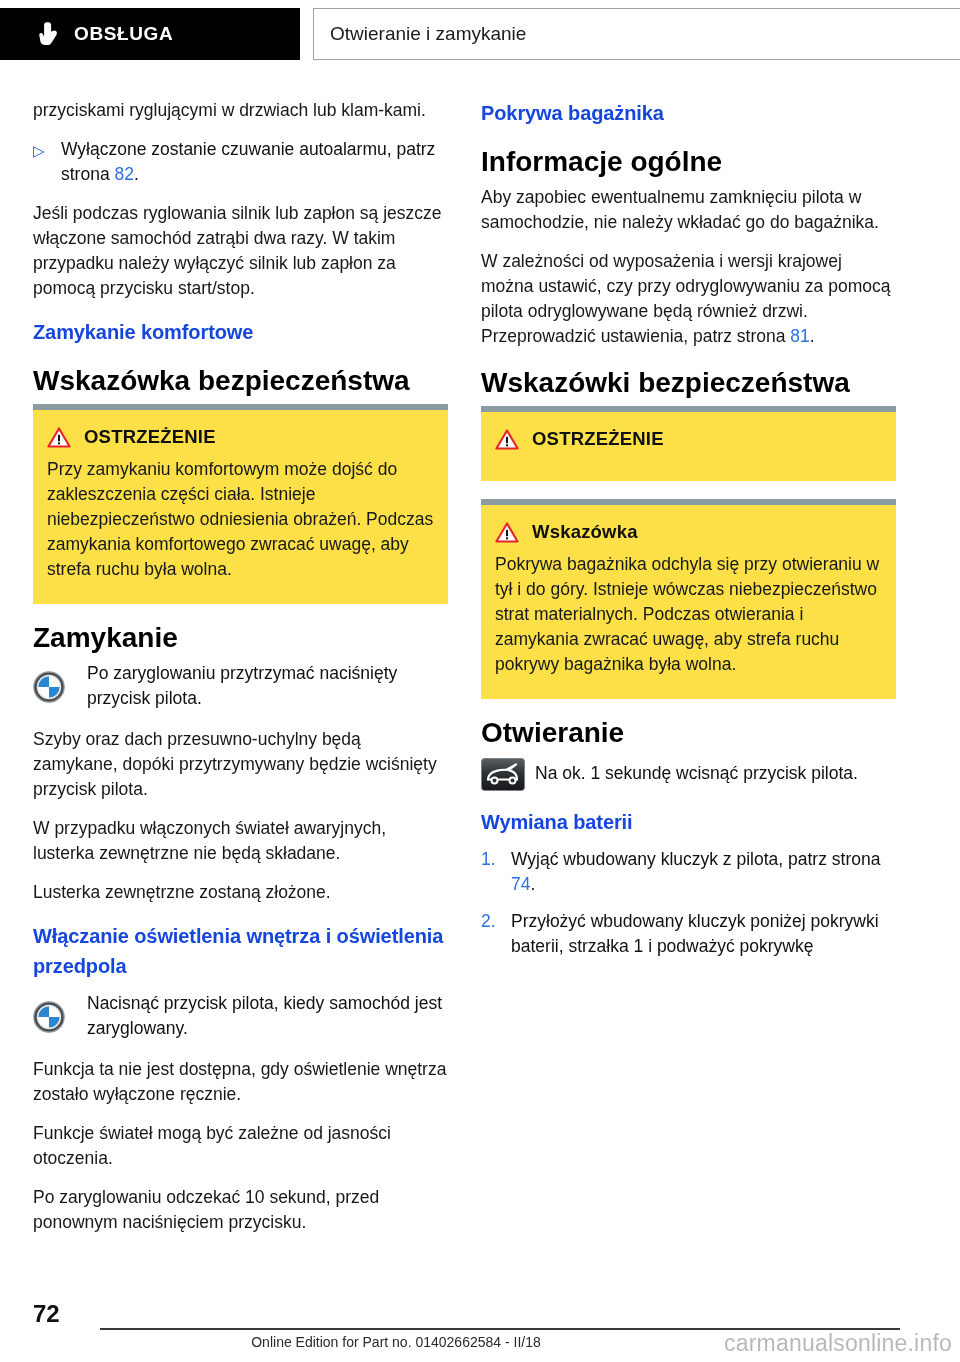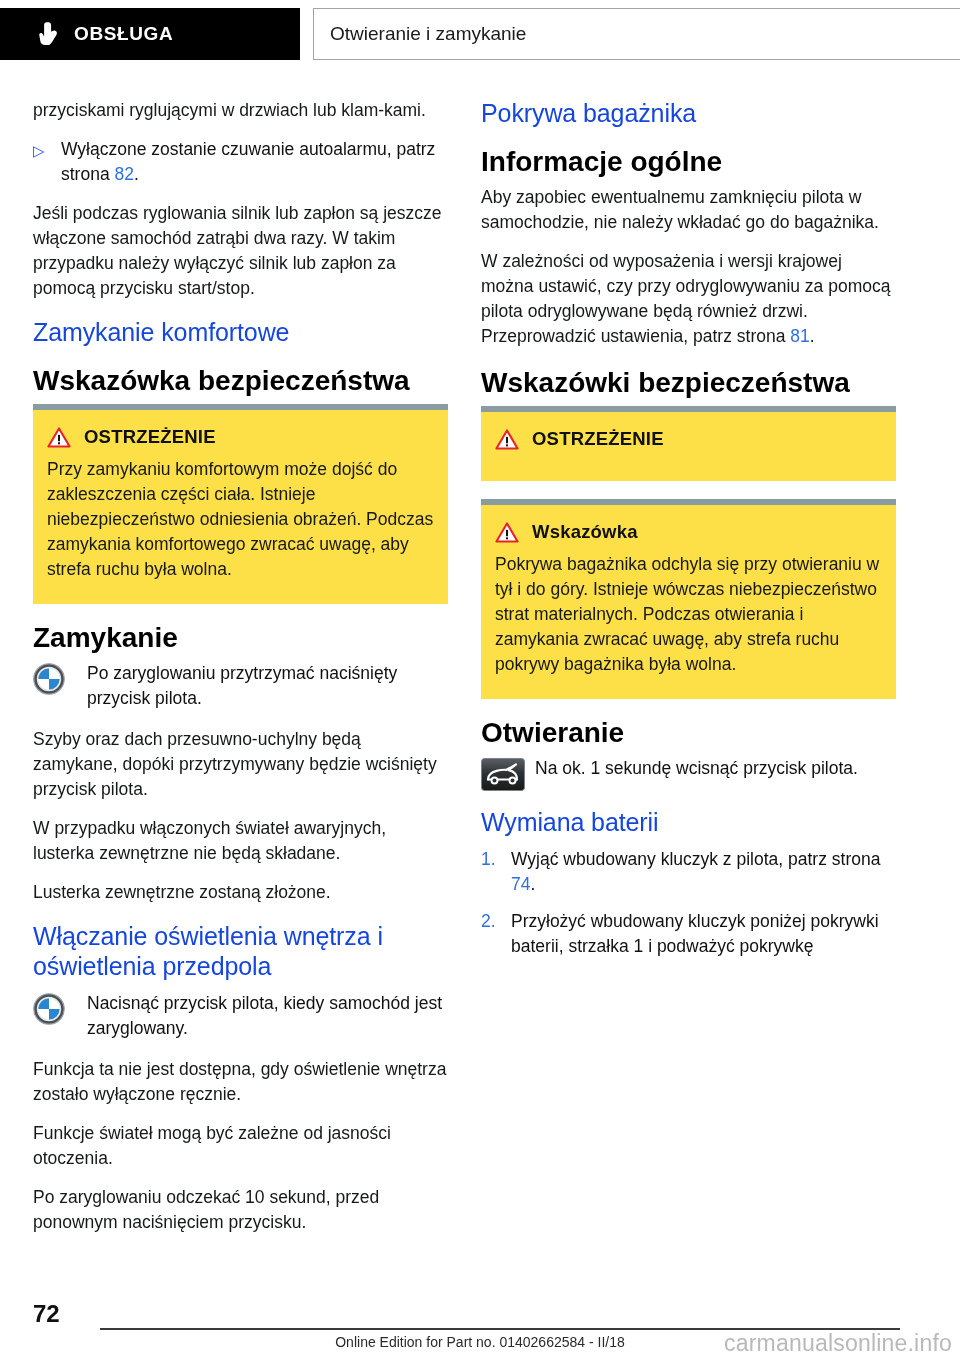--- a/index.html
+++ b/index.html
@@ -100,23 +100,23 @@
   }
   .bullet-text {
     flex: 1 1 auto;
     font-size: 17.5px;
     line-height: 25px;
   }
 
   
   h1.h-main {
     margin: 16px 0 10px 0;
-    font-size: 25px;
+    font-size: 20px;
     line-height: 30px;
-    font-weight: normal;
+    font-weight: bold;
     color: #1546de;
     letter-spacing: -0.1px;
   }
   h1.h-main.first { margin-top: 0; }
   h2.h-sub {
     margin: 20px 0 10px 0;
     font-size: 28px;
     line-height: 27px;
     font-weight: bold;
     color: #000000;
@@ -150,20 +150,21 @@
   .notice-body {
     font-size: 17.5px;
     line-height: 25px;
     color: #16181a;
   }
 
   
   .iconrow {
     display: flex;
     margin: 4px 0 16px 0;
+    align-items: center;
   }
   .iconrow .icon-slot {
     flex: 0 0 auto;
     width: 54px;
     display: flex;
     justify-content: flex-start;
     padding-top: 2px;
   }
   .iconrow .icon-text {
     flex: 1 1 auto;
@@ -212,21 +213,21 @@
     left: 100px;
     top: 30px;
     width: 800px;
     height: 2px;
     background: #3a3a3a;
   }
   .footer-note {
     position: absolute;
     left: 0;
     top: 36px;
-    width: 960px;
+    width: 792px;
     text-align: center;
     font-size: 14px;
     color: #2a2a2a;
   }
   .watermark {
     position: absolute;
     right: 8px;
     top: 32px;
     font-size: 23px;
     color: #b9b9b9;

